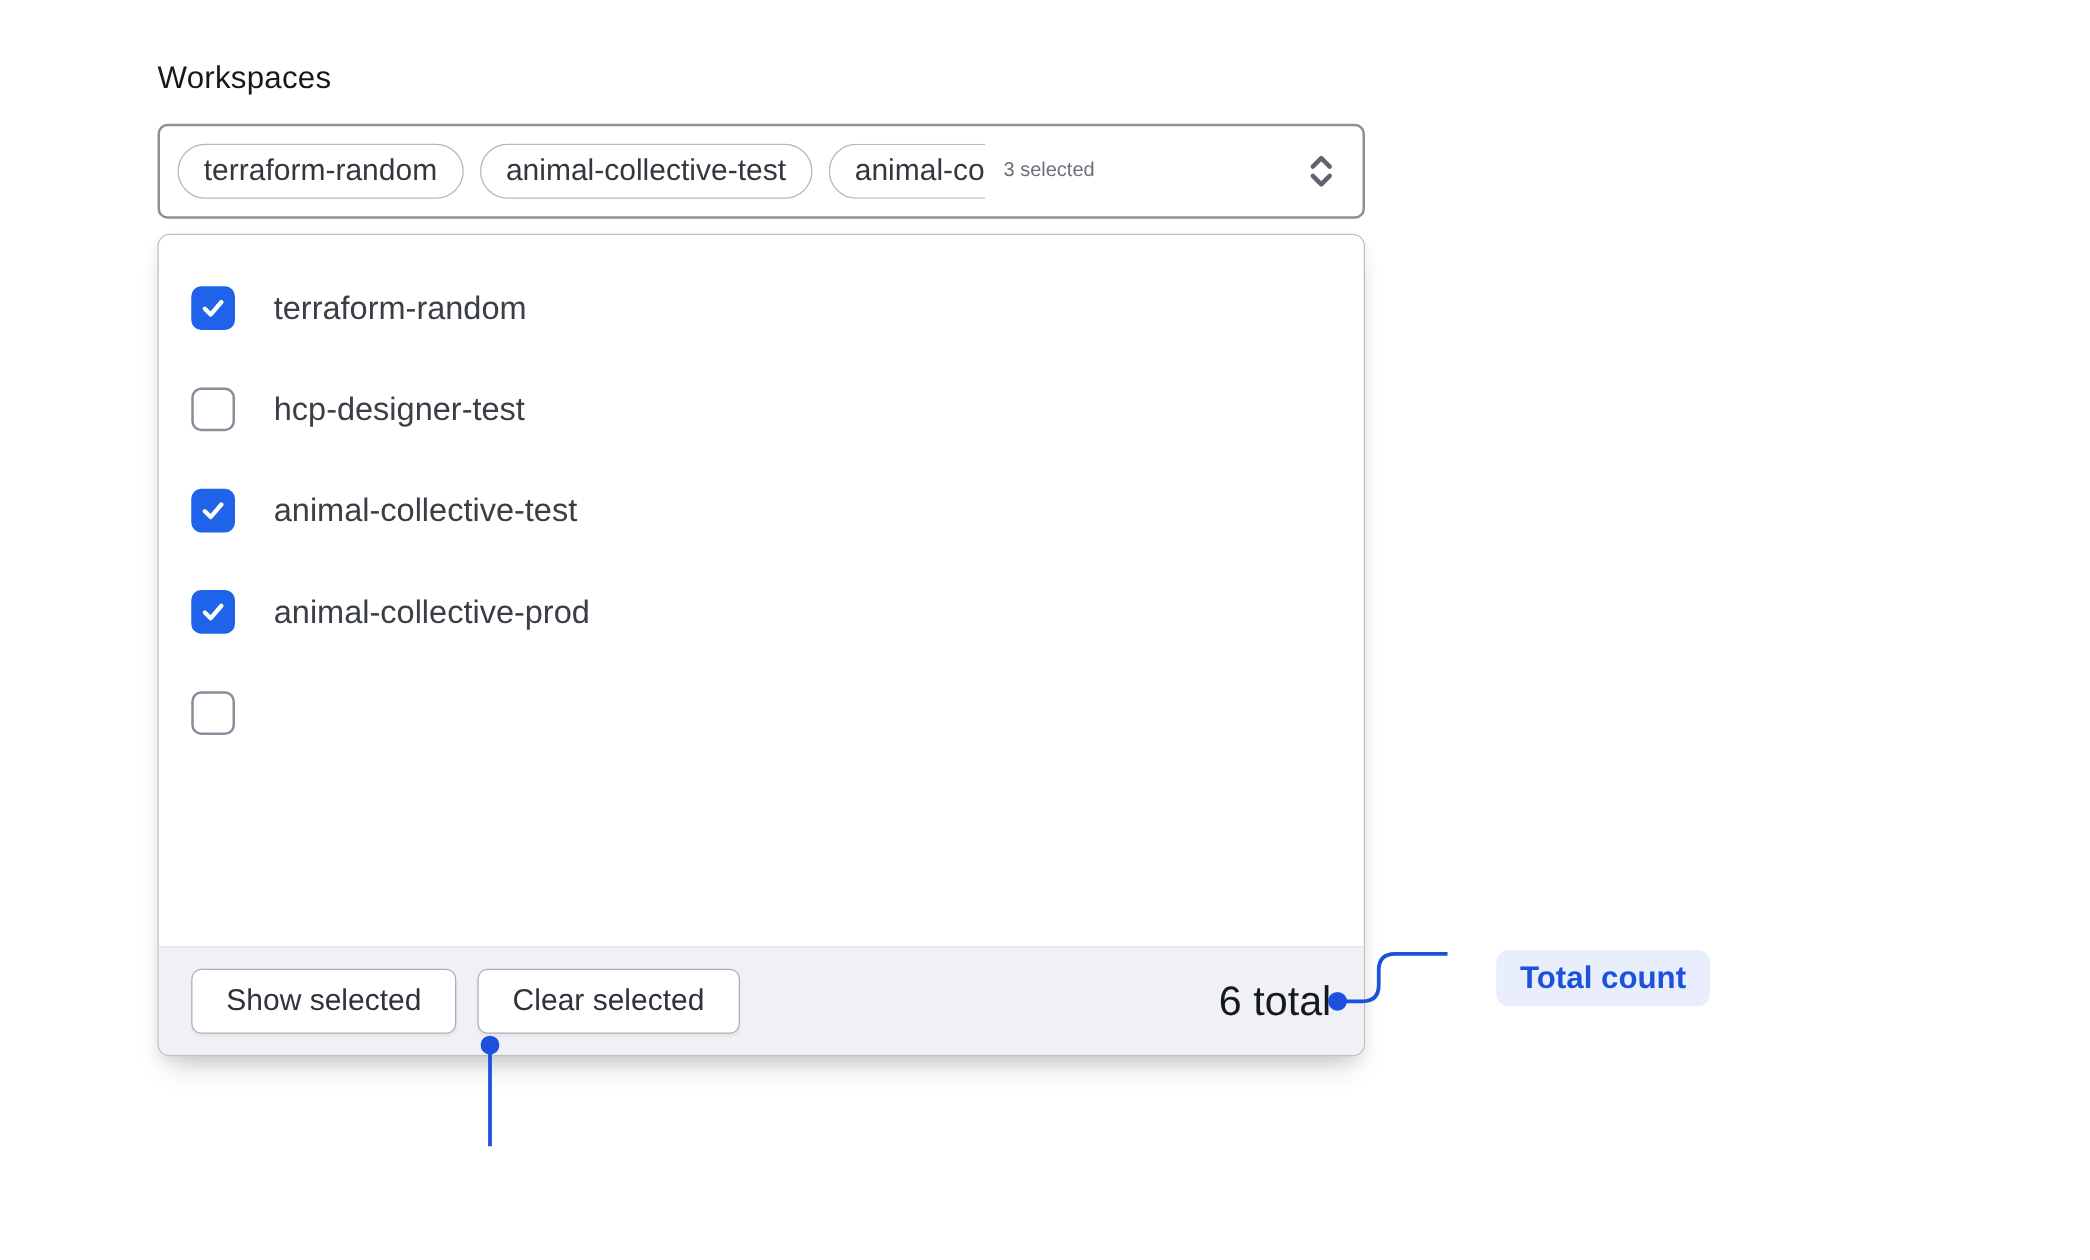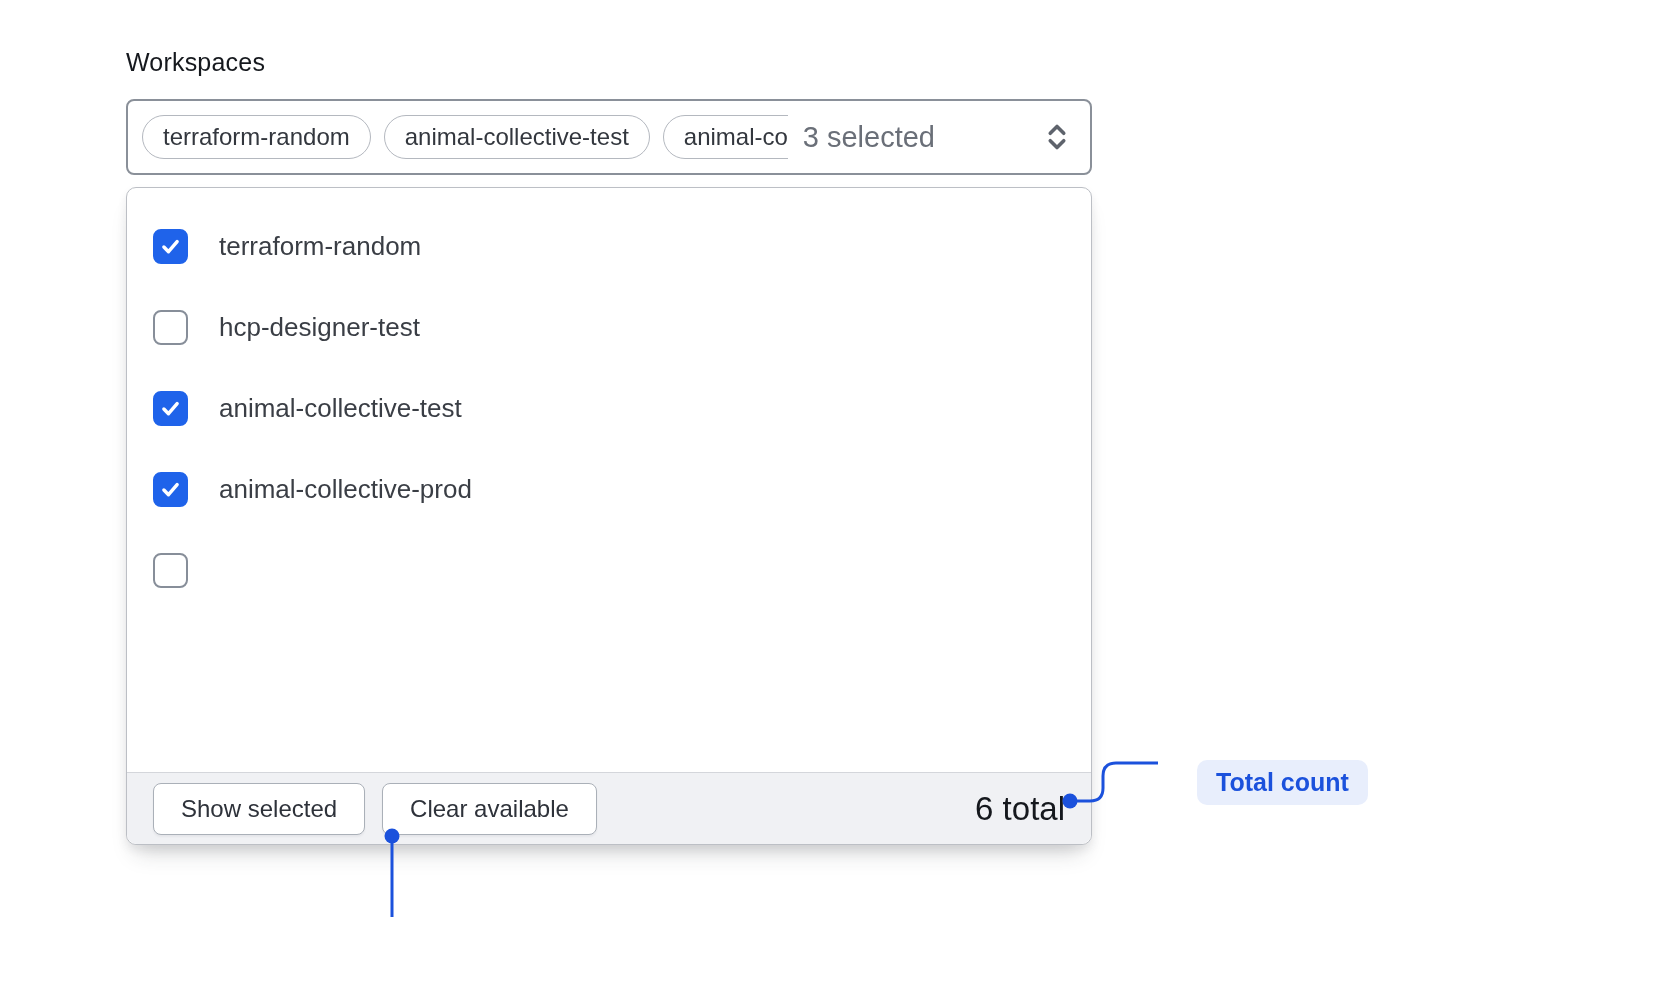--- a/index.html
+++ b/index.html
@@ -33,21 +33,21 @@
   .tag{
     flex:0 0 auto;
     border:1.5px solid #b4b8bf;border-radius:22px;background:#fff;
     padding:7px 20px;font-size:24px;color:#33373e;white-space:nowrap;
   }
   .tag-clip{
     flex:0 0 auto;width:125px;overflow:hidden;height:44px;
   }
   .tag-clip .tag{display:inline-block;}
   .selected-count{
-    flex:0 0 auto;font-size:29px;color:var(--text-faint);margin-left:2px;
+    flex:0 0 auto;font-size:16px;color:var(--text-faint);margin-left:2px;
   }
   .trigger-spacer{flex:1 1 auto;}
   .caret-icon{flex:0 0 auto;width:30px;height:34px;display:flex;align-items:center;}
 
   
   .dropdown{
     position:absolute;left:126px;top:187px;width:966px;height:658px;
     background:#fff;border:1.5px solid #bcbfc5;border-radius:10px;
     box-shadow:0 16px 22px -10px rgba(40,44,52,.22),0 5px 10px rgba(40,44,52,.08);
     display:flex;flex-direction:column;
@@ -65,21 +65,21 @@
   .checkbox.checked{border-color:var(--checkbox-blue);background:var(--checkbox-blue);}
   .checkbox svg{display:none;}
   .checkbox.checked svg{display:block;}
   .option-label{
     font-size:26px;line-height:37px;color:#3a3e45;max-width:800px;
     word-break:break-word;
   }
 
   
   .dropdown-footer{
-    flex:0 0 auto;height:72px;background:#f0f1f4;
+    flex:0 0 auto;height:87px;background:#f0f1f4;
     border-top:1.5px solid #d4d6db;border-radius:0 0 10px 10px;
     display:flex;align-items:center;padding:0 26px;gap:17px;
   }
   .footer-btn{
     background:#fff;border:1.5px solid #aab0b8;border-radius:8px;
     padding:11px 27px;font-size:24px;color:#2e323a;
     font-family:inherit;cursor:pointer;box-shadow:0 2px 2px rgba(40,44,52,.05);
   }
   .total-count{margin-left:auto;font-size:33px;color:#15181d;}
 
@@ -144,21 +144,21 @@
           </span>
           <span class="option-label">animal-collective-prod</span>
         </div>
         <div class="option-row">
           <span class="checkbox"></span>
         </div>
       </div>
 
     <div class="dropdown-footer">
       <button class="footer-btn">Show selected</button>
-      <button class="footer-btn">Clear available</button>
+      <button class="footer-btn">Clear selected</button>
       <span class="total-count">6 total</span>
     </div>
   </div>
 
   <svg class="connector-layer" width="1672" height="1008" viewBox="0 0 1672 1008">
     <circle cx="1070" cy="801" r="7.5" fill="#1b51dc"></circle>
     <path d="M1070 801 L1090 801 Q1103 801 1103 788 L1103 776 Q1103 763 1116 763 L1158 763" fill="none" stroke="#1b51dc" stroke-width="3"></path>
     <circle cx="392" cy="836" r="7.5" fill="#1b51dc"></circle>
     <path d="M392 836 L392 917" fill="none" stroke="#1b51dc" stroke-width="3"></path>
   </svg>

